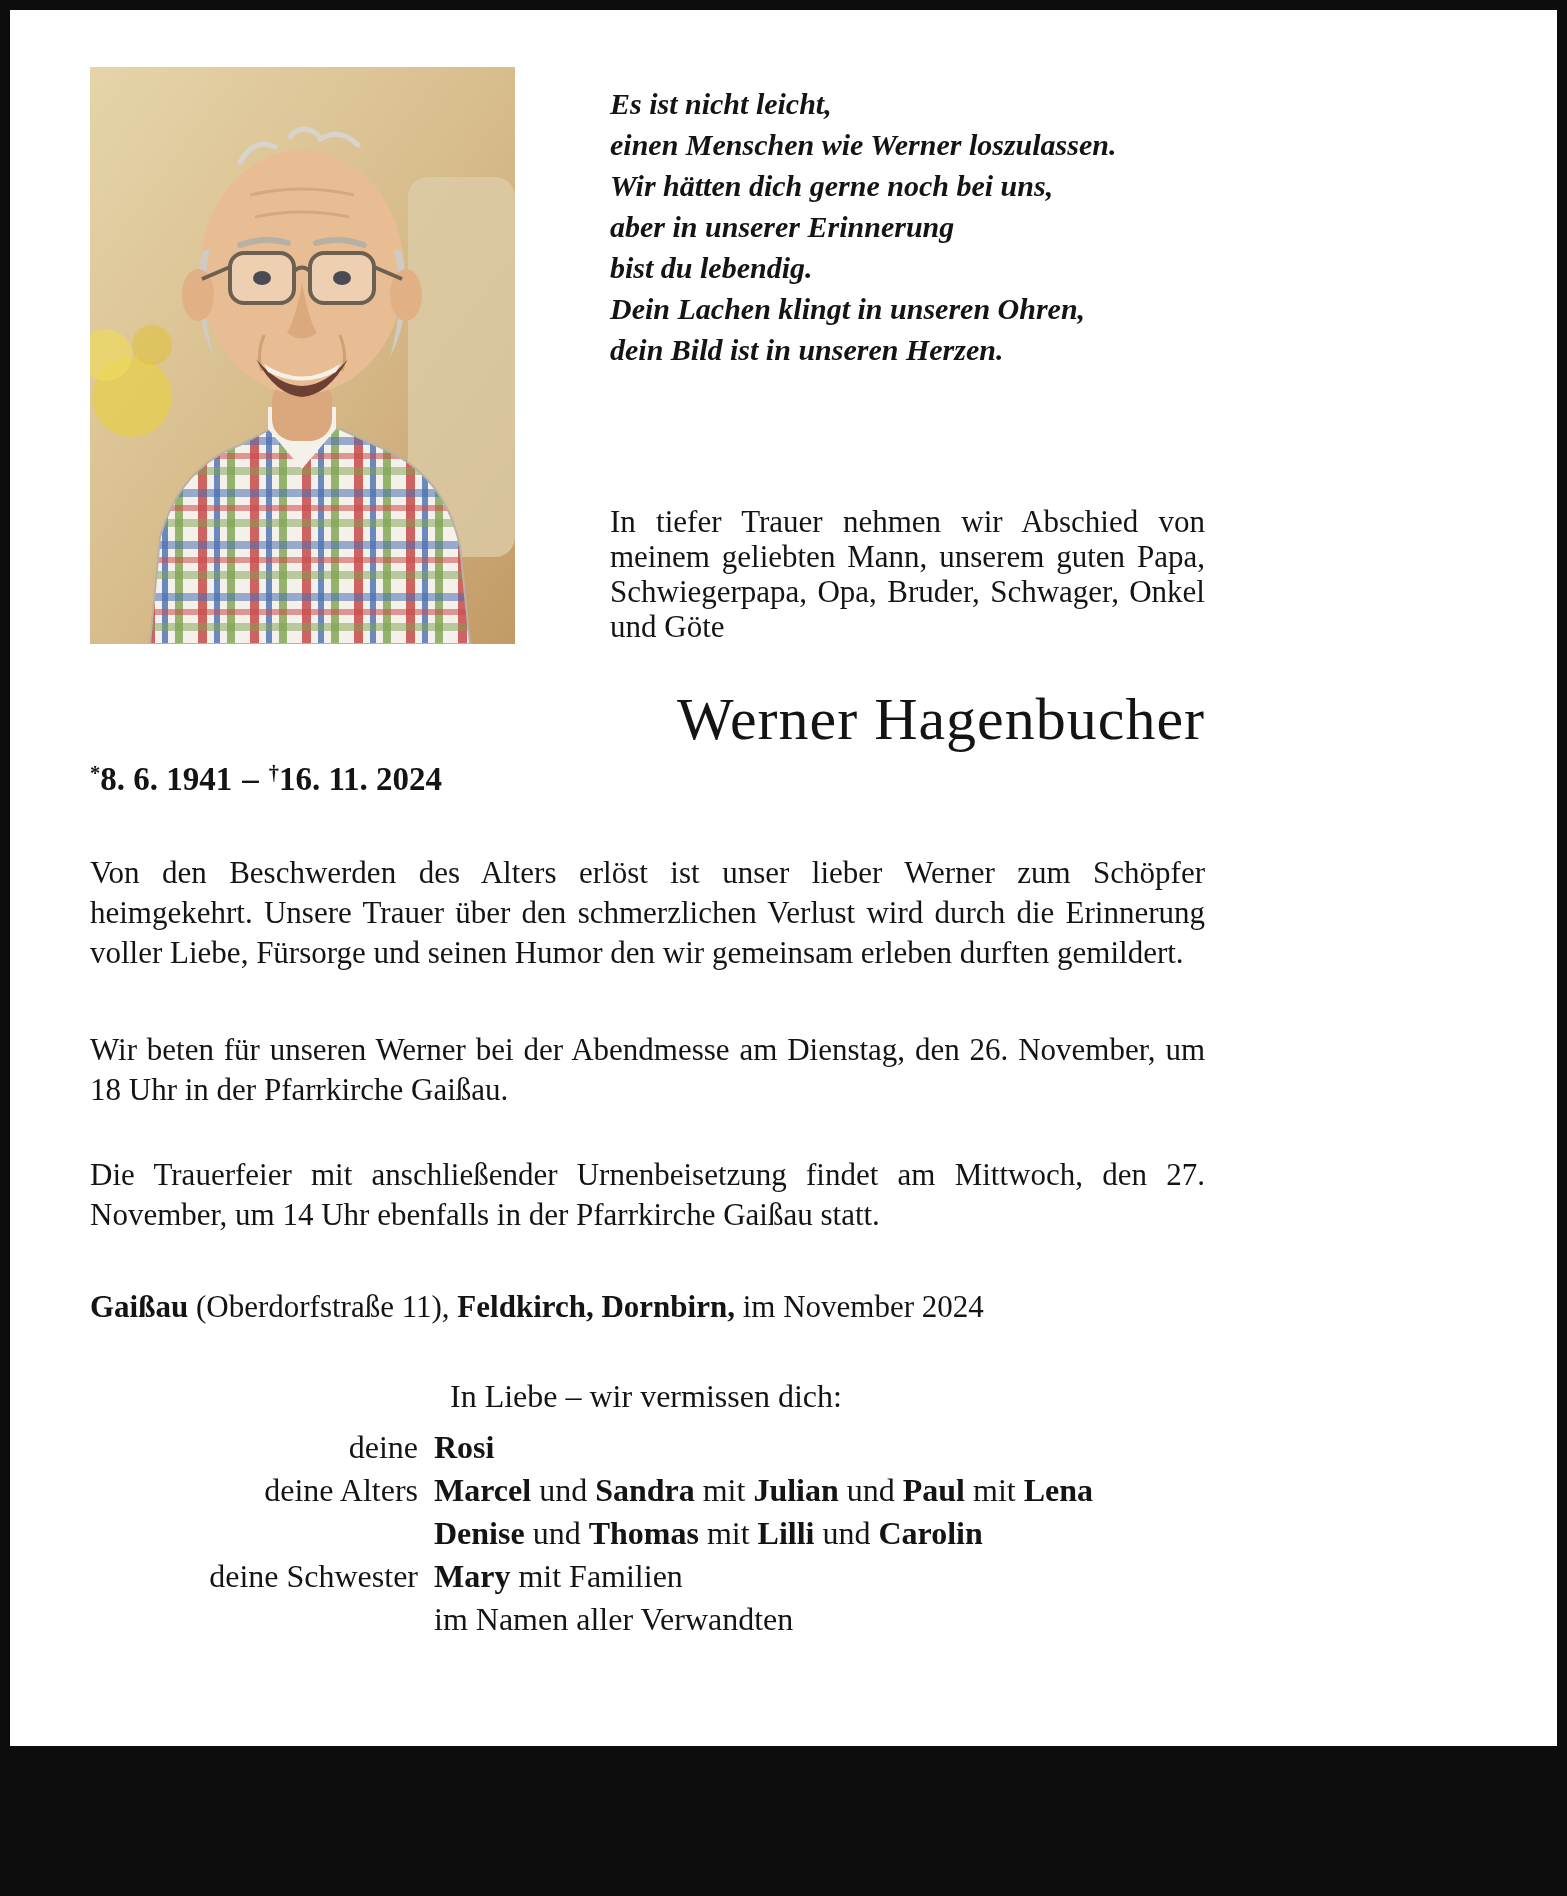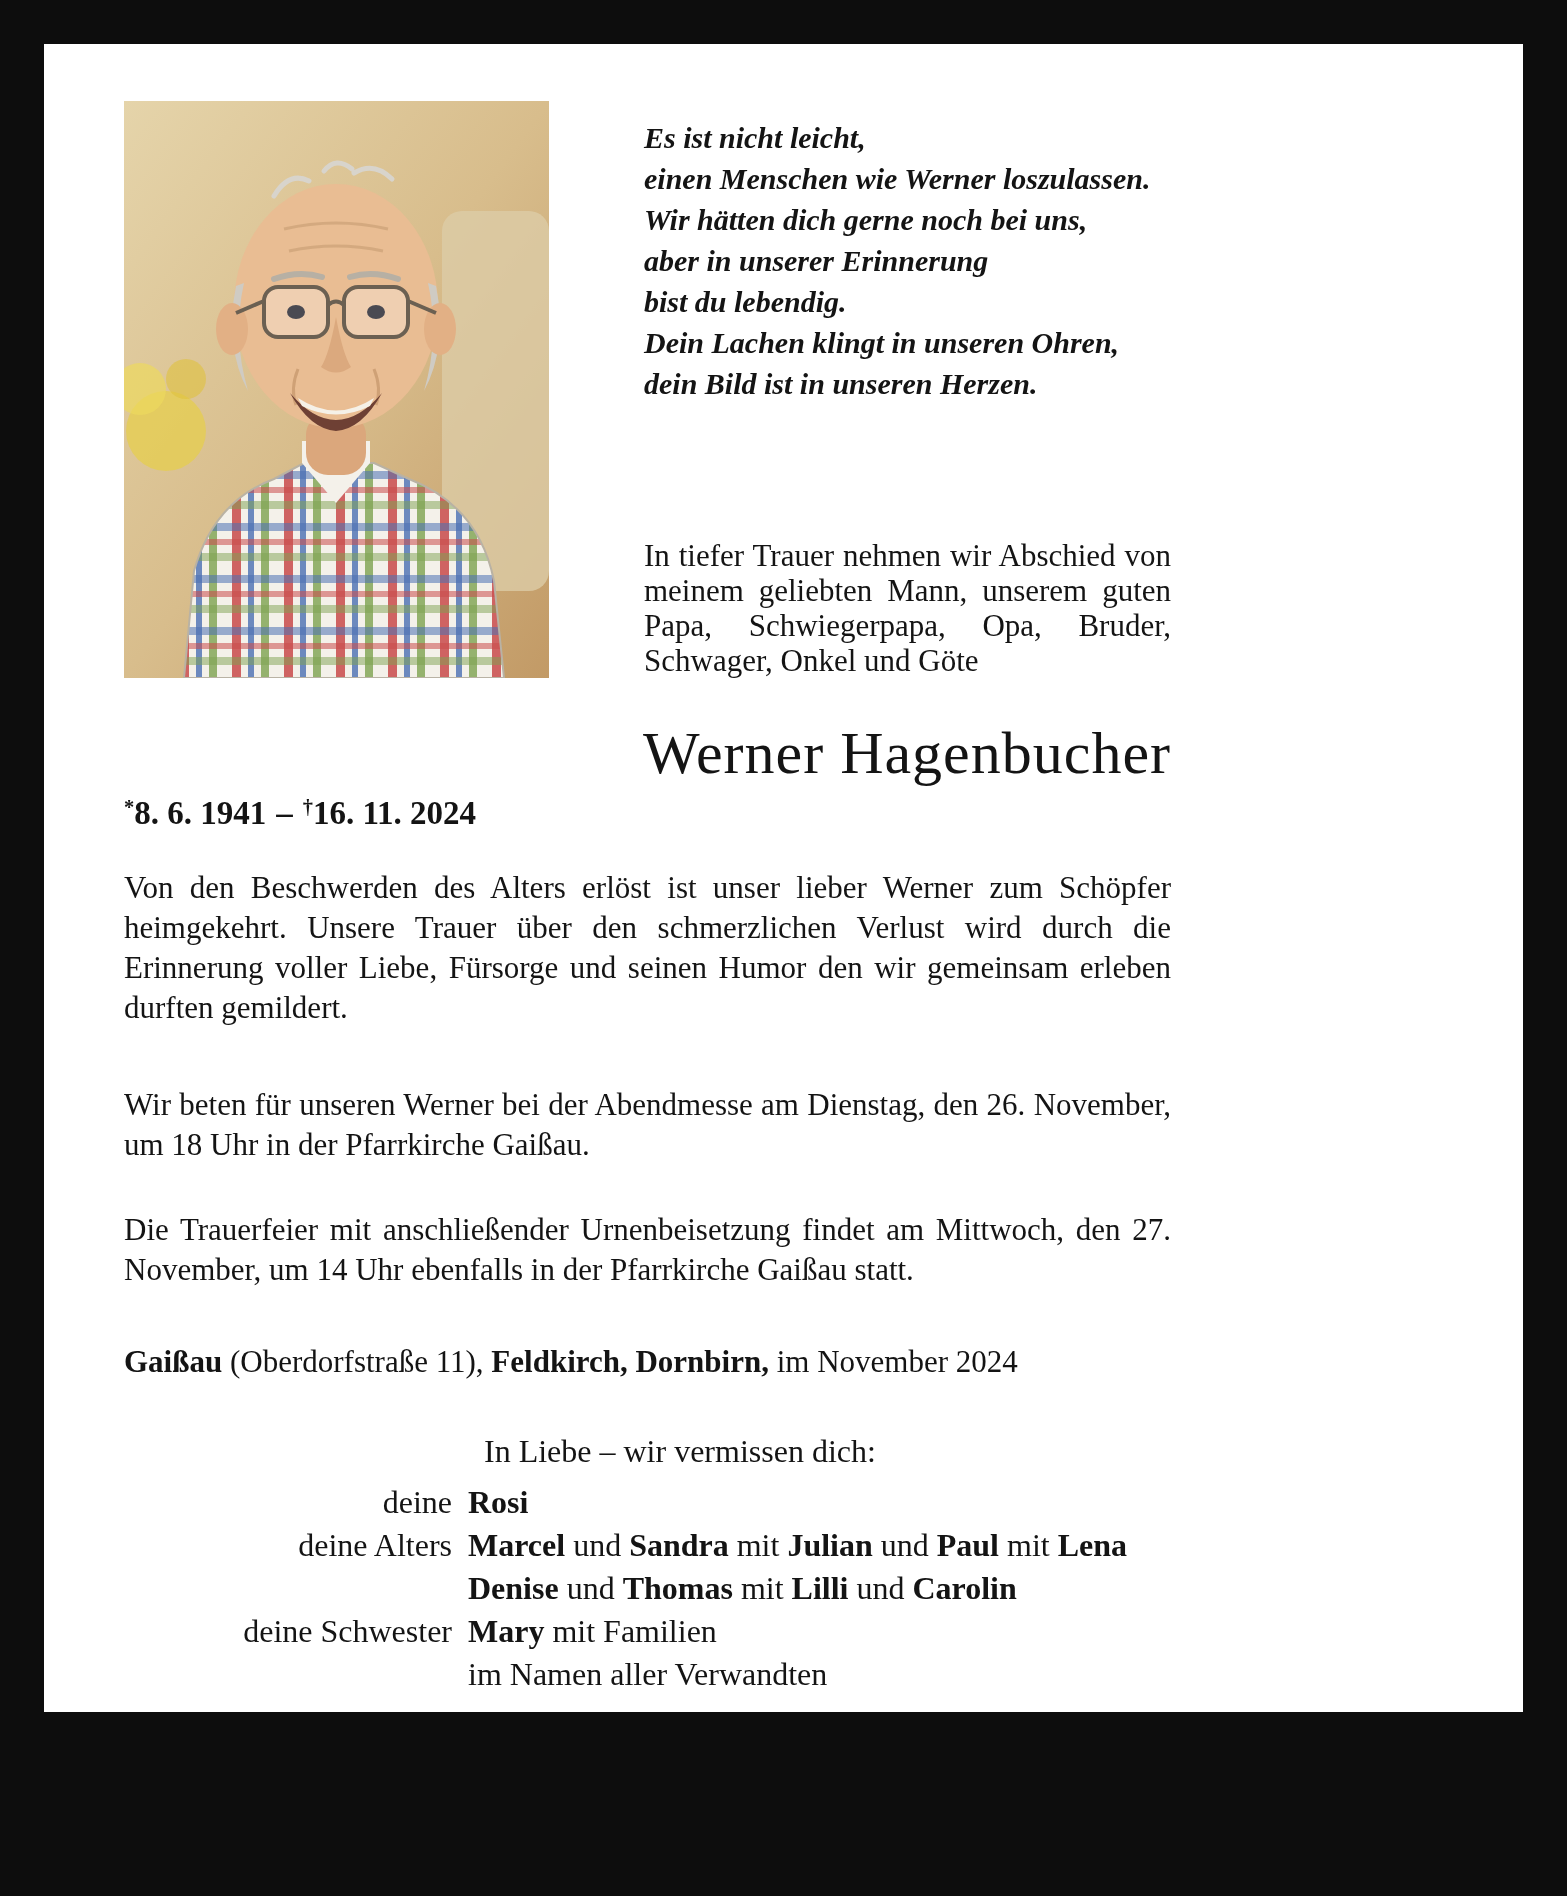--- a/index.html
+++ b/index.html
@@ -1,33 +1,33 @@
 <!DOCTYPE html>
 <html><head>
 <meta charset="utf-8">
 <style>
   * { margin:0; padding:0; box-sizing:border-box; }
   html,body { width:1567px; height:1896px; }
   body { font-family:"Liberation Serif","DejaVu Serif",serif; background:#0d0d0d; }
-  .frame { position:relative; width:1567px; height:1756px; background:#0d0d0d; padding:44px; overflow:hidden; }
+  .frame { position:relative; width:1567px; height:1756px; background:#0d0d0d; padding:10px; overflow:hidden; }
   .page { width:100%; height:100%; background:#ffffff; color:#141414; padding:57px 352px 40px 80px; }
 
   .top { display:flex; gap:95px; }
   .photo { width:425px; height:577px; flex:none; overflow:hidden; }
   .top-right { flex:1; display:flex; flex-direction:column; justify-content:space-between; padding-top:16px; }
   .poem-line { white-space:nowrap; font-style:italic; font-weight:bold; font-size:30px; line-height:41px; }
   .intro { font-size:31px; line-height:35px; text-align:justify; }
 
   .name { font-size:60px; line-height:1.05; text-align:right; margin-top:44px; letter-spacing:1px; font-weight:normal; }
   .dates { text-align:left; font-weight:bold; font-size:33px; margin-top:10px; }
   .dates .sym { font-size:62%; vertical-align:0.5em; }
   .dates .dash { margin:0 10px; }
 
   .body-par { font-size:31px; line-height:40px; text-align:justify;margin-top:45px; }
-  .p1 { margin-top:36px; }
+  .p1 { margin-top:55px; }
   .p2 { margin-top:57px; }
 
   .location { margin-top:52px; font-size:31px; line-height:40px; }
   .b { font-weight:bold; }
 
   .farewell-heading { margin-top:48px; margin-left:360px; font-size:32px; line-height:43px; }
   .sig-block { margin-top:8px; font-size:32px; line-height:43px; }
   .sig-row { display:flex; }
   .sig-label { width:344px; padding-right:16px; text-align:right; flex:none; }
   .sig-names { flex:1; }

